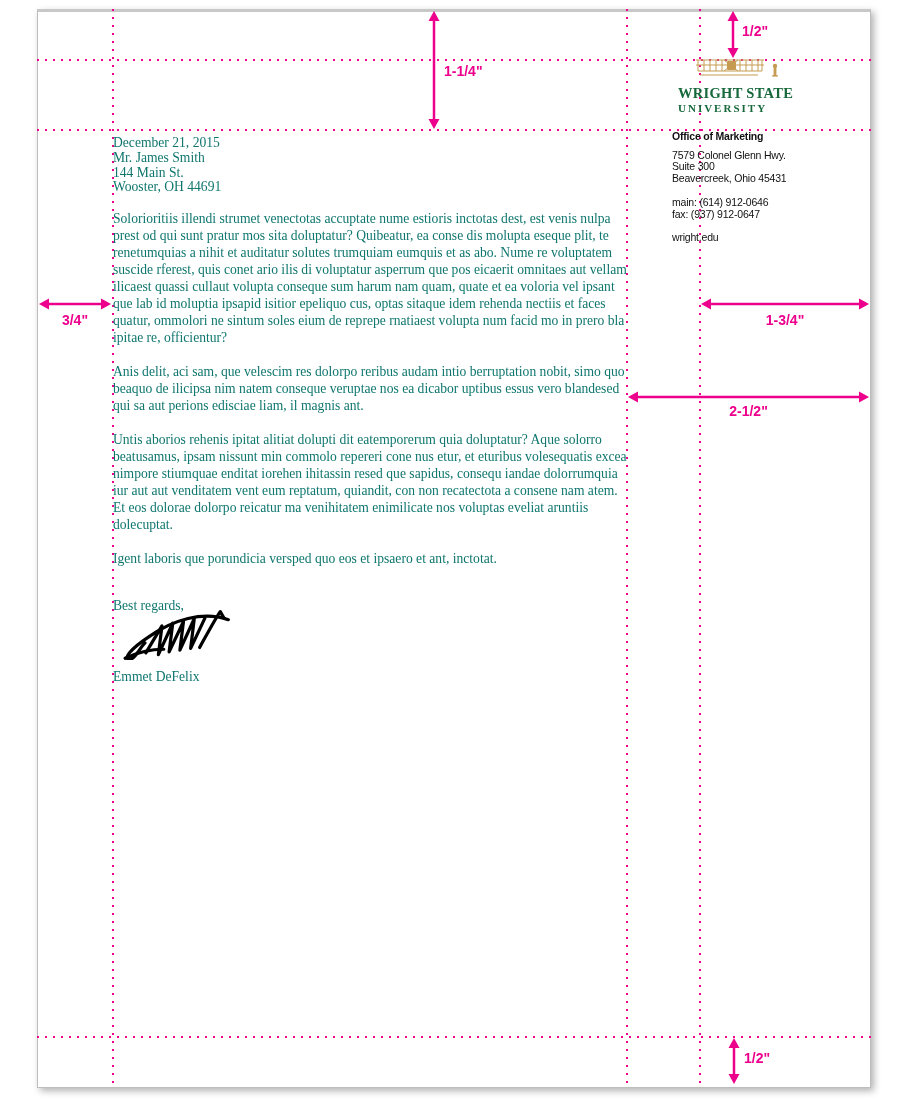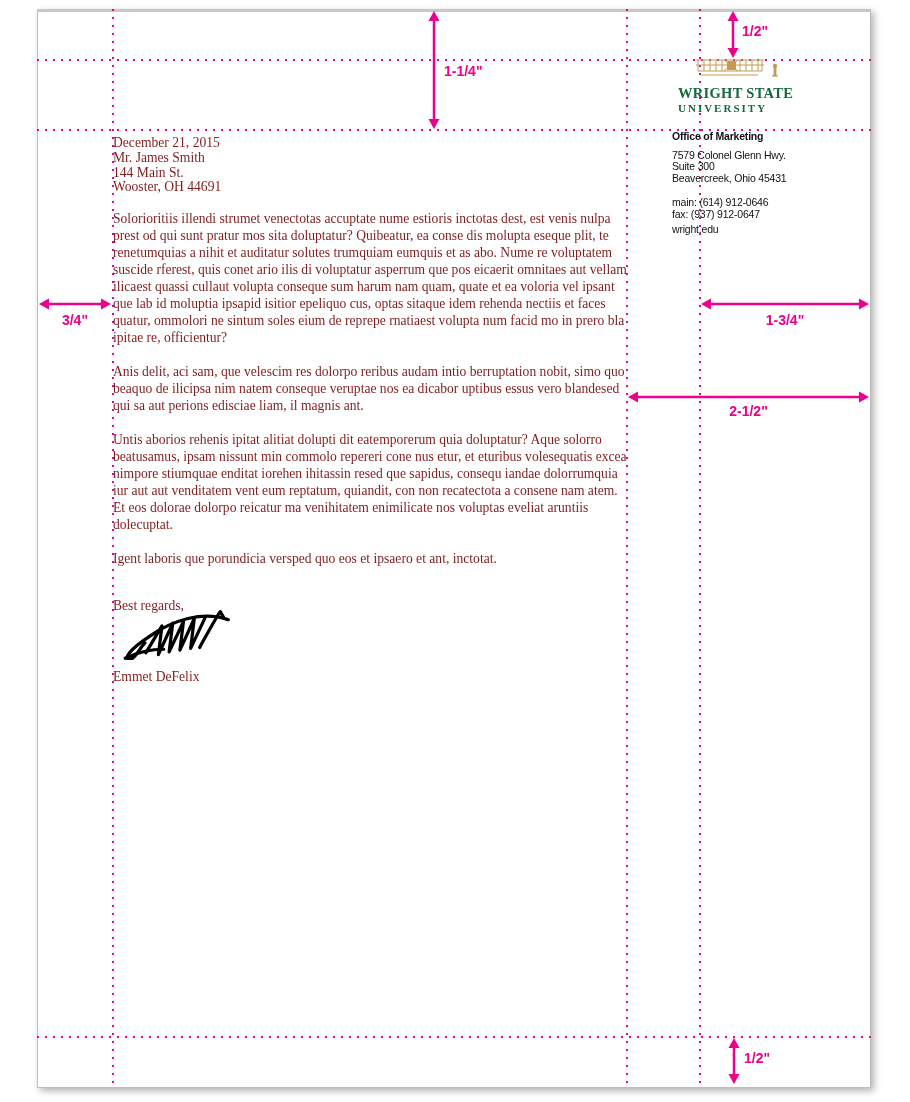--- a/index.html
+++ b/index.html
@@ -31,24 +31,24 @@
   .logo .l1 { font-family:"Liberation Serif", serif; font-weight:bold;
     font-size:14.5px; color:#17693C; letter-spacing:0.3px; margin-top:1px; white-space:nowrap; }
   .logo .l2 { font-family:"Liberation Serif", serif; font-weight:bold;
     font-size:11px; color:#17693C; letter-spacing:2px; margin-top:0px; white-space:nowrap; }
   
   .contact { position:absolute; left:672px; top:131px; width:168px;
     font-family:"Liberation Sans", sans-serif; font-size:10.5px; line-height:11.5px;
     color:#101010; letter-spacing:-0.2px; }
   .contact .dept { font-weight:bold; margin-bottom:7px; }
   .contact .grp-phones { margin-top:13px; }
-  .contact .grp-web { margin-top:4px; }
+  .contact .grp-web { margin-top:12px; }
   
   .letter { position:absolute; left:113px; top:130px; width:517px;
-    font-family:"Liberation Serif", serif; font-size:13.6px; line-height:17px; color:#7f1d1d; }
+    font-family:"Liberation Serif", serif; font-size:13.6px; line-height:17px; color:#0f766e; }
   .letter .date { padding-top:4px; }
   .letter .recipient { margin-top:0; line-height:14.5px; }
   .letter .salutation { margin-top:39px; }
   .letter .para { margin-top:15px; text-align:left; }
   .letter .para + .para { margin-top:17px; }
   .letter .closing { margin-top:30px; }
   .letter .sig { margin-top:-6px; margin-left:2px; height:52px; }
   .letter .signer { margin-top:4px; }
 </style>
 </head>

